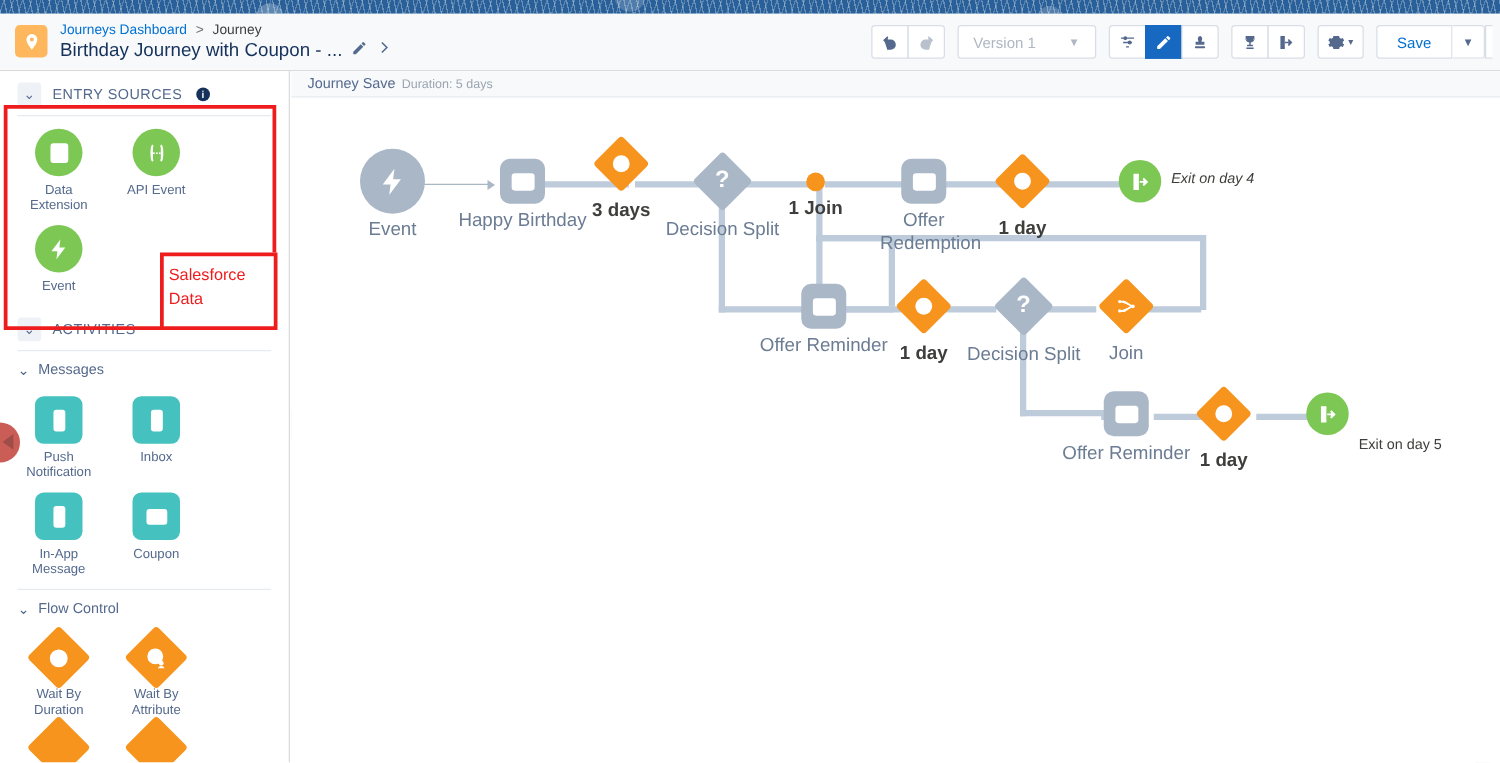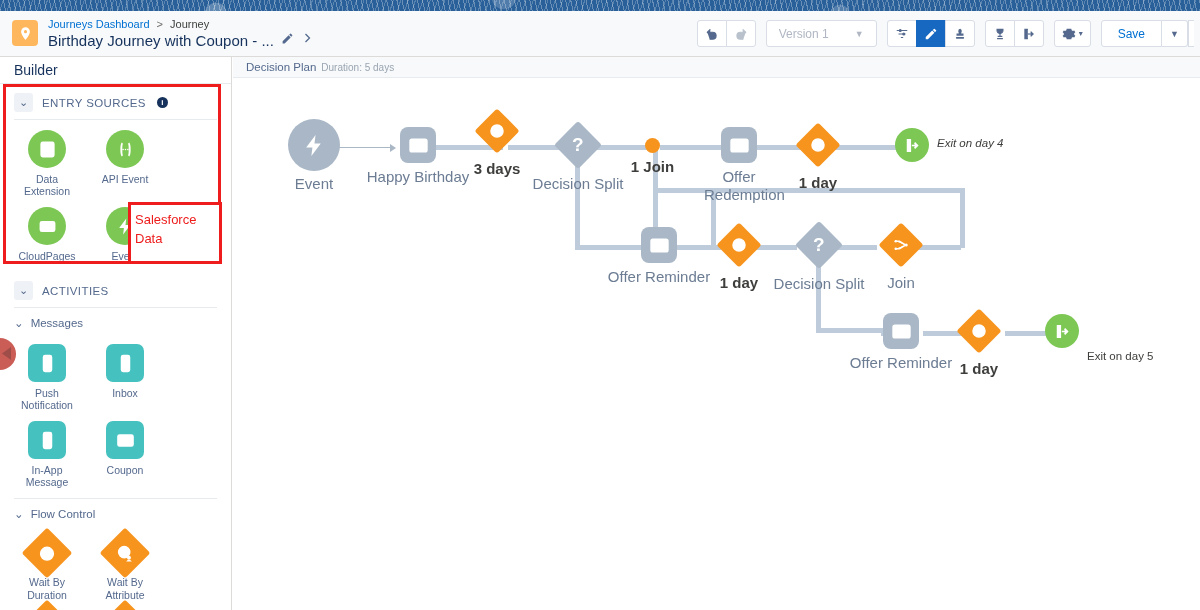--- a/index.html
+++ b/index.html
@@ -283,21 +283,20 @@
       <div class="save-btn">Save</div>
       <div class="save-caret">
         <span style="font-size:9px">▼</span>
       </div>
       <div class="edge-sliver"></div>
     </div>
   </div>
 </div>
 
 <div class="sidebar">
-  <div class="builder-hd">Builder</div>
 
   <div class="sect-hd">
     <span class="caret-box">⌄</span>
     <span class="sect-title">ENTRY SOURCES</span>
     <span class="info-i">i</span>
   </div>
   <div class="hr"></div>
   <div class="palette">
     <div class="pitem">
       <div class="pic green">
@@ -311,29 +310,20 @@
     <div class="pitem">
       <div class="pic green">
         <svg viewBox="0 0 24 24" fill="none" stroke="#fff" stroke-width="2">
             <path d="M8 4c-2 2-2 14 0 16M16 4c2 2 2 14 0 16"></path>
             <circle cx="9" cy="12" r="1" fill="#fff" stroke="none"></circle>
             <circle cx="12" cy="12" r="1" fill="#fff" stroke="none"></circle>
             <circle cx="15" cy="12" r="1" fill="#fff" stroke="none"></circle>
           </svg>
       </div>
       <div class="plabel">API Event</div>
-    </div>
-    <div class="pitem">
-      <div class="pic green">
-        <svg viewBox="0 0 24 24" fill="none" stroke="#fff" stroke-width="2">
-            <rect x="3" y="6" width="18" height="12" rx="2"></rect>
-            <path d="M6 10h7M6 14h4"></path>
-          </svg>
-      </div>
-      <div class="plabel">CloudPages</div>
     </div>
     <div class="pitem">
       <div class="pic green">
         <svg viewBox="0 0 24 24">
             <path d="M13 2L4 14h6l-1 8 9-12h-6l1-8z"></path>
           </svg>
       </div>
       <div class="plabel">Event</div>
     </div>
   </div>
@@ -435,21 +425,21 @@
 
 <div class="collapse-h">◀</div>
 <div class="edge-circle"></div>
 
 <div class="anno anno-a"></div>
 <div class="anno anno-b"></div>
 <div class="anno-label">Salesforce Data</div>
 
 <div class="canvas">
   <div class="plan-bar">
-    <span class="plan-t">Decision Plan</span>
+    <span class="plan-t">Journey Save</span>
     <span class="plan-d">Duration: 5 days</span>
   </div>
 
   <div class="stage">
 
     <div class="arrow-line" style="left:90px;top:69px;width:68px;"></div>
     <div class="arrow-head" style="left:157px;top:65.5px;"></div>
 
     <div class="link h" style="left:195px;top:67px;width:75px;"></div>
     <div class="link h" style="left:275px;top:67px;width:68px;"></div>

